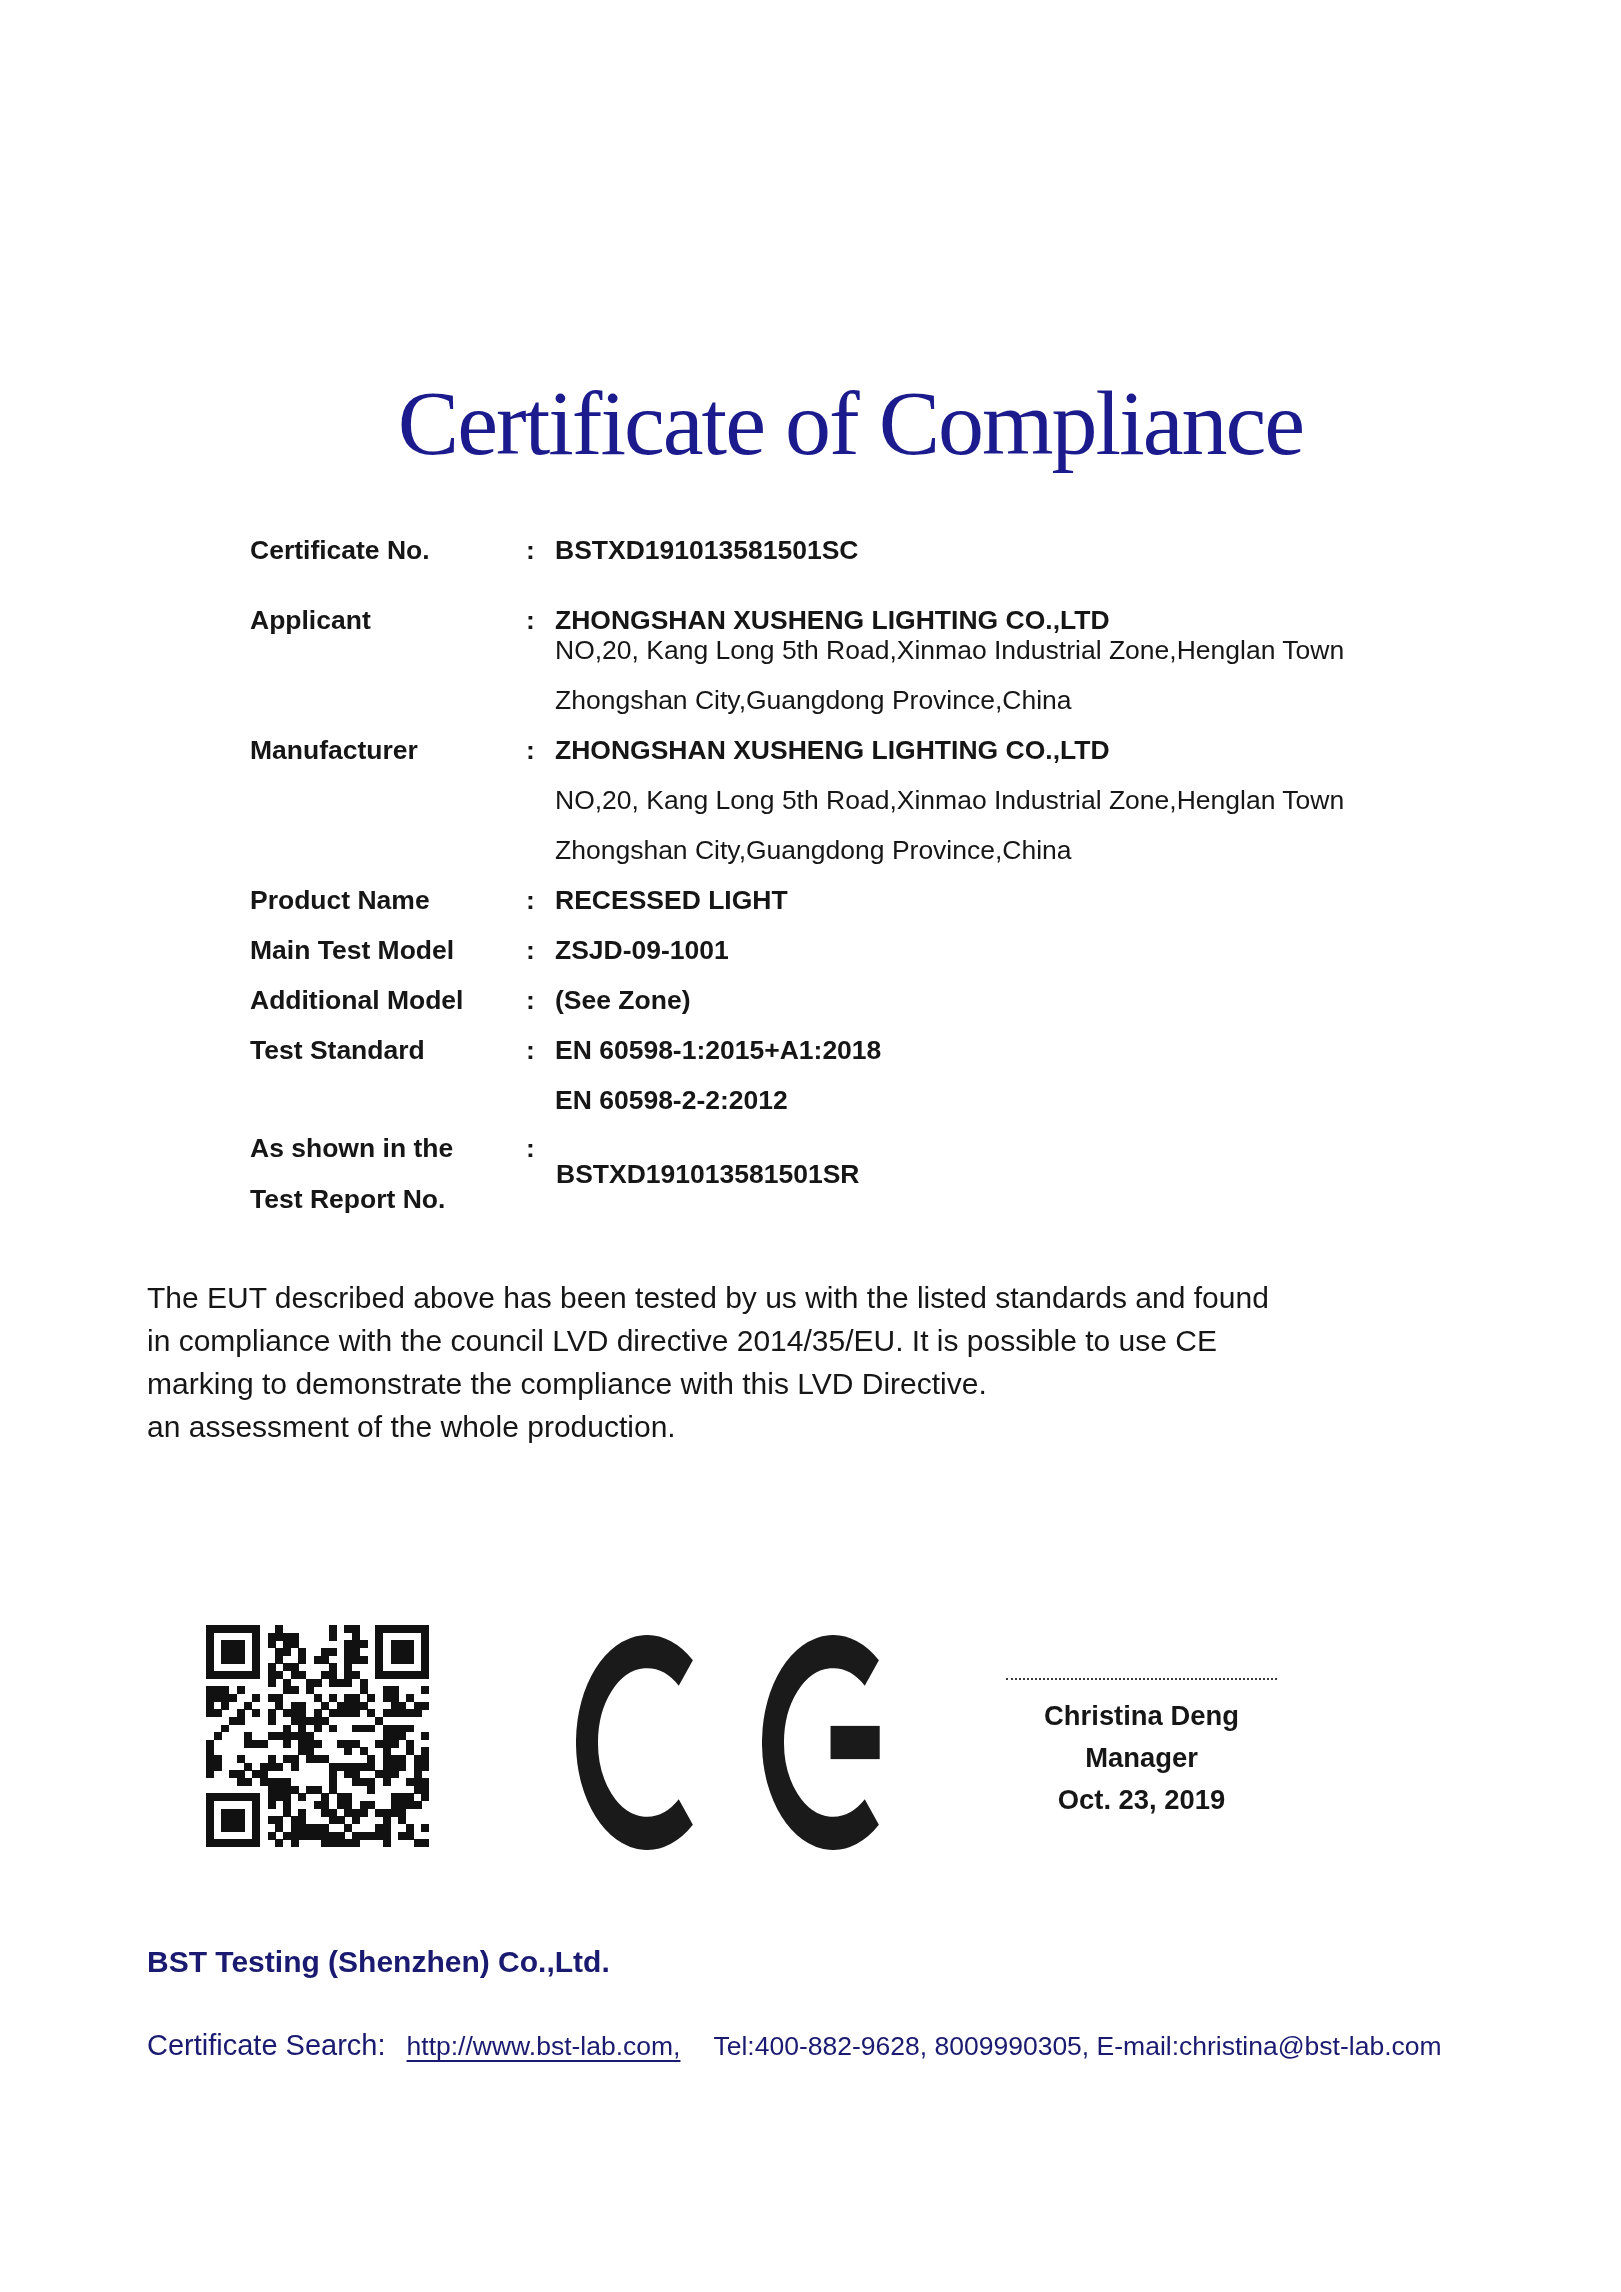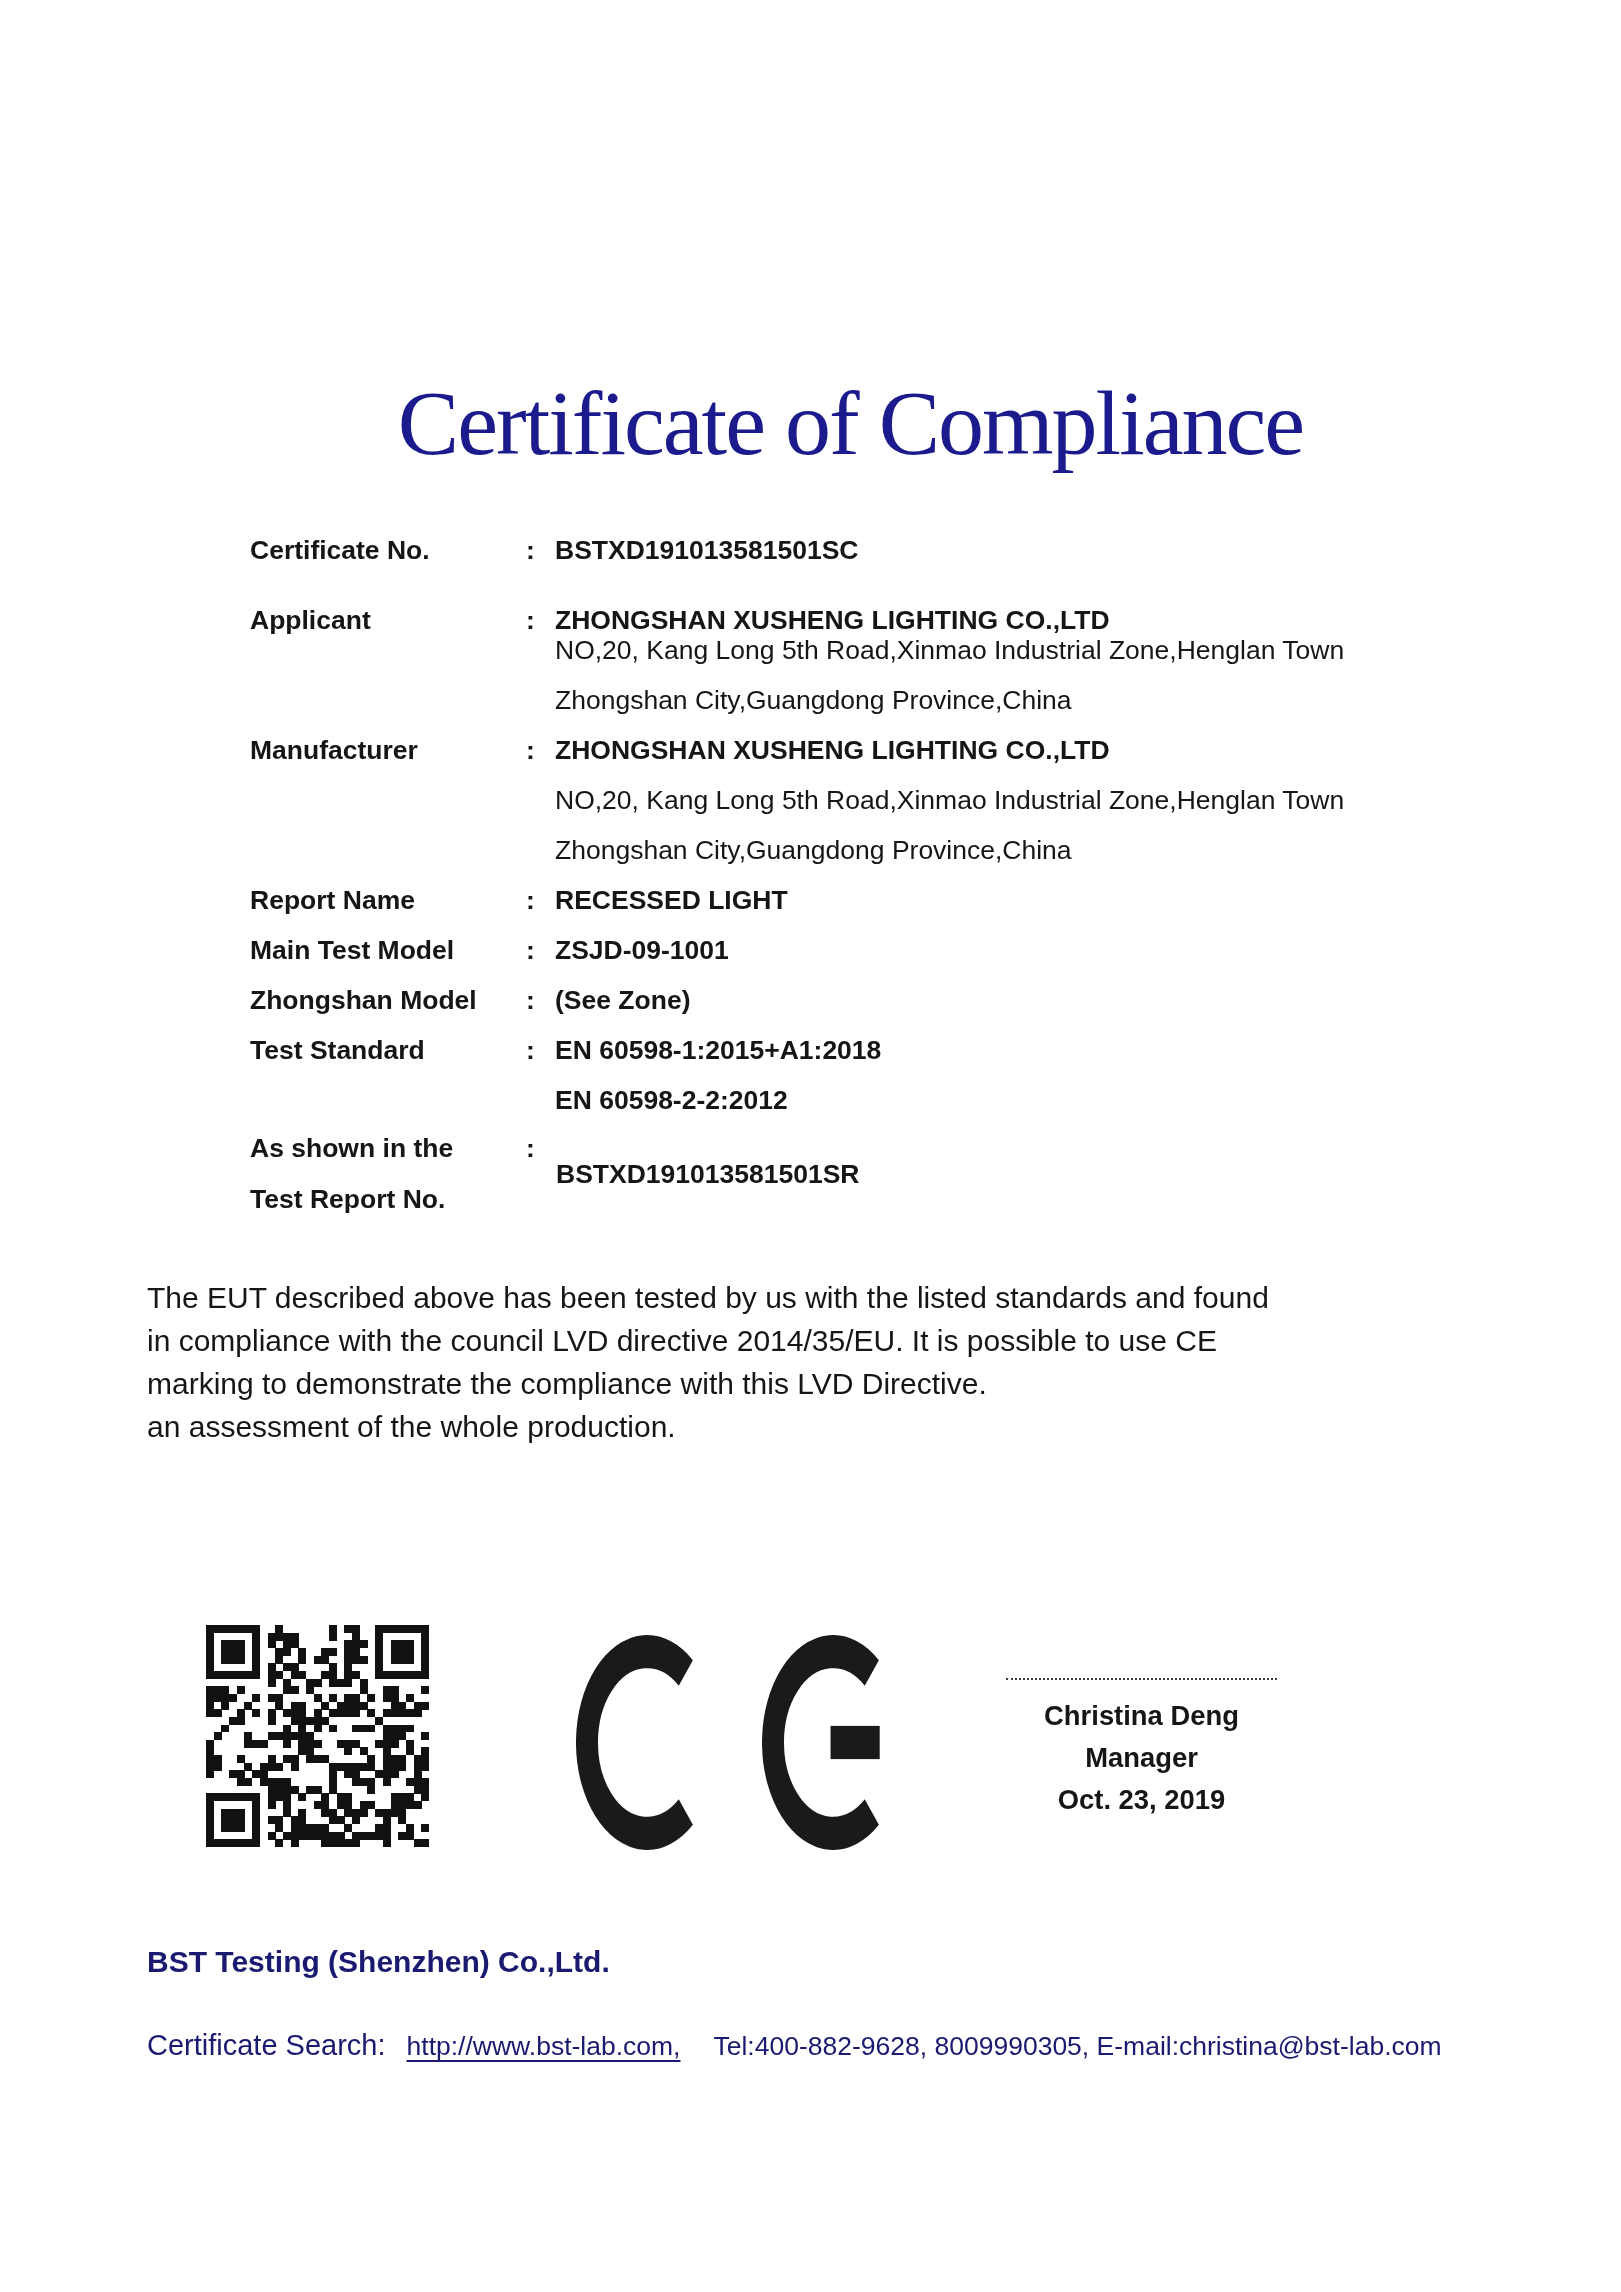--- a/index.html
+++ b/index.html
@@ -84,27 +84,27 @@
     <div class="drow" style="top:734px">
       <span class="dlabel">Manufacturer</span><span class="dcolon">:</span><span class="dvalue b">ZHONGSHAN XUSHENG LIGHTING CO.,LTD</span>
     </div>
     <div class="drow" style="top:784px">
       <span class="dlabel"></span><span class="dcolon"></span><span class="dvalue">NO,20, Kang Long 5th Road,Xinmao Industrial Zone,Henglan Town</span>
     </div>
     <div class="drow" style="top:834px">
       <span class="dlabel"></span><span class="dcolon"></span><span class="dvalue">Zhongshan City,Guangdong Province,China</span>
     </div>
     <div class="drow" style="top:884px">
-      <span class="dlabel">Report Name</span><span class="dcolon">:</span><span class="dvalue b">RECESSED LIGHT</span>
+      <span class="dlabel">Product Name</span><span class="dcolon">:</span><span class="dvalue b">RECESSED LIGHT</span>
     </div>
     <div class="drow" style="top:934px">
       <span class="dlabel">Main Test Model</span><span class="dcolon">:</span><span class="dvalue b">ZSJD-09-1001</span>
     </div>
     <div class="drow" style="top:984px">
-      <span class="dlabel">Zhongshan Model</span><span class="dcolon">:</span><span class="dvalue b">(See Zone)</span>
+      <span class="dlabel">Additional Model</span><span class="dcolon">:</span><span class="dvalue b">(See Zone)</span>
     </div>
     <div class="drow" style="top:1034px">
       <span class="dlabel">Test Standard</span><span class="dcolon">:</span><span class="dvalue b">EN 60598-1:2015+A1:2018</span>
     </div>
     <div class="drow" style="top:1084px">
       <span class="dlabel"></span><span class="dcolon"></span><span class="dvalue b">EN 60598-2-2:2012</span>
     </div>
 
     <div class="report">
       <span class="l1">As shown in the</span>

